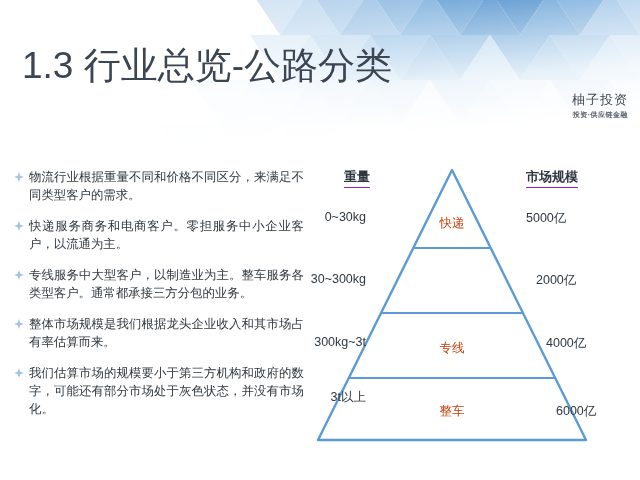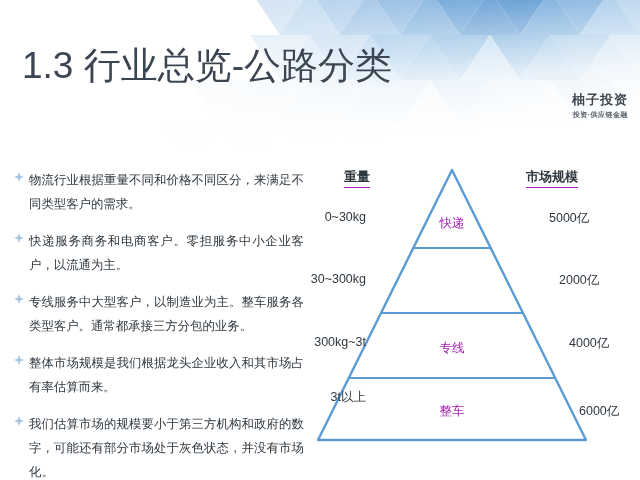--- a/index.html
+++ b/index.html
@@ -48,21 +48,21 @@
 
   
   #brand {
     position: absolute;
     right: 12px;
     top: 92px;
     text-align: right;
   }
   #brand-name {
     font-size: 13px;
-    font-weight: bold;
+    font-weight: normal;
     color: #3f4851;
     letter-spacing: 1px;
     line-height: 16px;
   }
   #brand-tagline {
     font-size: 7px;
     font-weight: bold;
     color: #5b646d;
     letter-spacing: 0.5px;
     line-height: 11px;
@@ -85,21 +85,21 @@
     width: 15px;
     min-width: 15px;
     padding-top: 4px;
     color: #a8c6e6;
     font-size: 10px;
     line-height: 10px;
   }
   .bullet-marker svg { display:block; }
   .bullet-text {
     font-size: 12.4px;
-    line-height: 24px;
+    line-height: 18px;
     color: #2f3840;
     text-align: justify;
     letter-spacing: 0px;
   }
 
   
   #pyramid-area {
     position: absolute;
     left: 255px;
     top: 160px;
@@ -119,34 +119,34 @@
     border-bottom: 1px solid #a21caf;
     padding-bottom: 1px;
     white-space: nowrap;
   }
   #weight-header  { left: 89px;  top: 8px; }
   #market-header  { left: 271px; top: 8px; }
 
   .tier-name {
     position: absolute;
     font-size: 12.5px;
-    color: #a21caf;
+    color: #c2410c;
     white-space: nowrap;
     text-align: center;
     width: 80px;
     margin-left: -40px;
   }
   .side-label {
     position: absolute;
     font-size: 12.5px;
     color: #2f3840;
     white-space: nowrap;
   }
   .side-label.left  { text-align: right; }
-  .side-label.right { text-align: center; margin-left: 23px; }
+  .side-label.right { text-align: center; }
 
   
   .tier-name.t0 { left: 197px; top: 55px; }
   .tier-name.t1 { left: 197px; top: 118px; }
   .tier-name.t2 { left: 197px; top: 180px; text-align: center; }
   .tier-name.t3 { left: 197px; top: 243px; }
 
   .w0 { right: 274px; top: 50px; }
   .w1 { right: 274px; top: 112px; }
   .w2 { right: 274px; top: 175px; }

